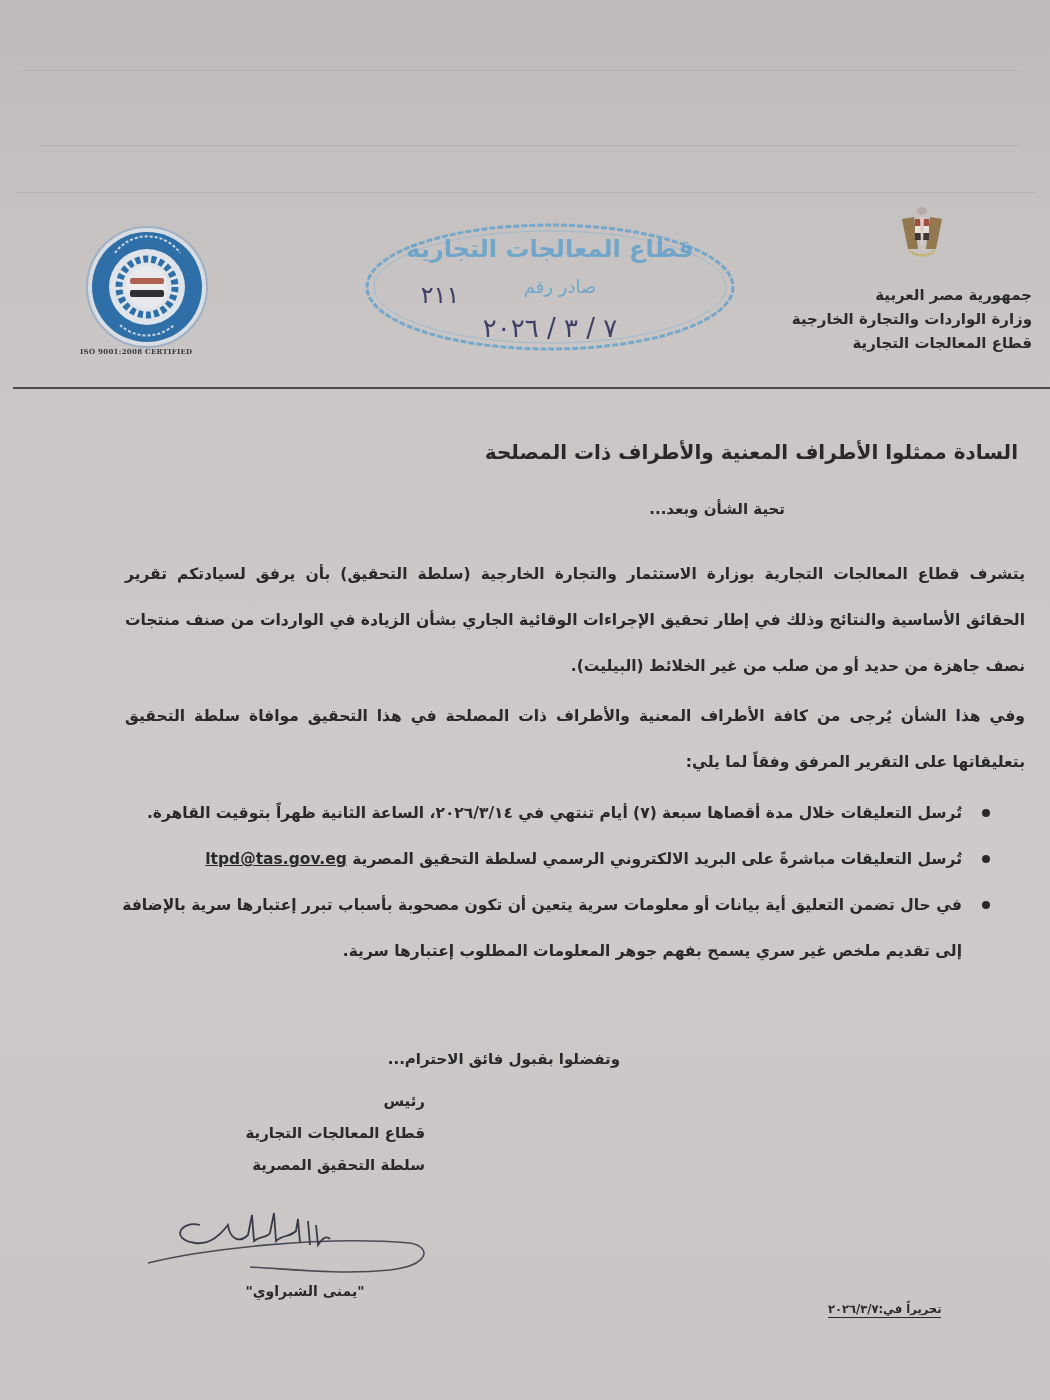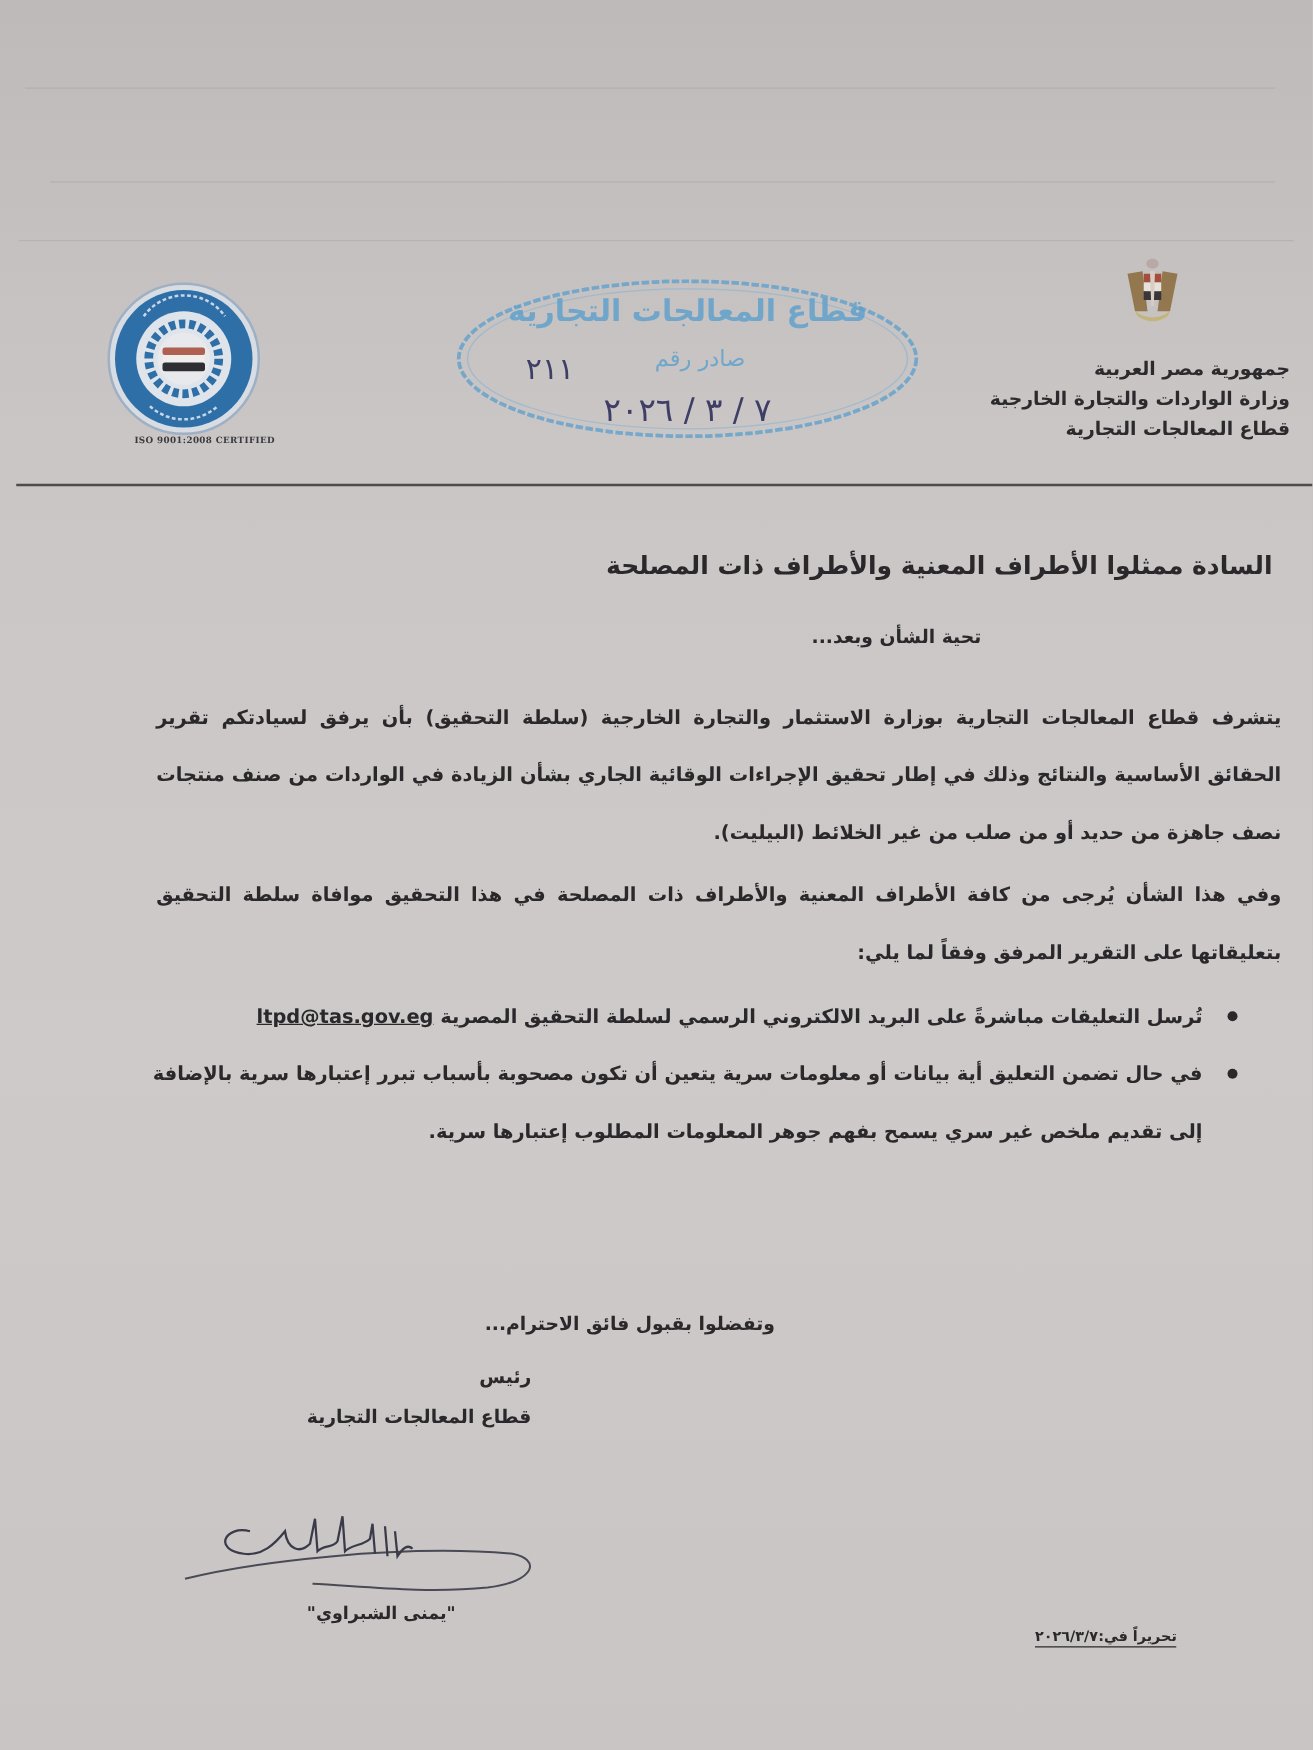--- a/index.html
+++ b/index.html
@@ -25,21 +25,21 @@
     direction: rtl; text-align: right;
     font-weight: bold; font-size: 15px; line-height: 24px; color: #2c2a2d;
   }
   .header-text div { white-space: nowrap; }
   .logo {
     position: absolute; left: 80px; top: 225px; width: 135px; height: 135px;
   }
   .iso {
     position: absolute; left: 80px; top: 347px; width: 140px;
     font-family: "DejaVu Serif", serif; font-size: 7px; font-weight: bold;
-    color: #3a3a3e; letter-spacing: 0.3px; text-align: right;
+    color: #3a3a3e; letter-spacing: 0.3px; text-align: left;
   }
   .stamp {
     position: absolute; left: 360px; top: 215px; width: 380px; height: 140px;
   }
   .divider {
     position: absolute; left: 13px; right: 0; top: 387px; height: 2px;
     background: #4d4b4e;
   }
   .rtl { direction: rtl; text-align: right; }
   .salutation {
@@ -144,35 +144,40 @@
 
   <div class="salutation rtl">السادة ممثلوا الأطراف المعنية والأطراف ذات المصلحة</div>
   <div class="greeting rtl">تحية الشأن وبعد...</div>
 
   <div class="para p1 rtl">يتشرف قطاع المعالجات التجارية بوزارة الاستثمار والتجارة الخارجية (سلطة التحقيق) بأن يرفق لسيادتكم تقرير الحقائق الأساسية والنتائج وذلك في إطار تحقيق الإجراءات الوقائية الجاري بشأن الزيادة في الواردات من صنف منتجات نصف جاهزة من حديد أو من صلب من غير الخلائط (البيليت).</div>
   <div class="para p2 rtl">وفي هذا الشأن يُرجى من كافة الأطراف المعنية والأطراف ذات المصلحة في هذا التحقيق موافاة سلطة التحقيق بتعليقاتها على التقرير المرفق وفقاً لما يلي:</div>
 
   <ul class="bullets rtl">
     <li>
       <span class="dot"></span>
+      <span>تُرسل التعليقات خلال مدة أقصاها سبعة (٧) أيام تنتهي في ٢٠٢٦/٣/١٤، الساعة الثانية ظهراً بتوقيت القاهرة.</span>
+    </li>
+    <li>
+      <span class="dot"></span>
       <span>تُرسل التعليقات مباشرةً على البريد الالكتروني الرسمي لسلطة التحقيق المصرية</span>
       <span> </span>
       <a class="email">ltpd@tas.gov.eg</a>
     </li>
     <li>
       <span class="dot"></span>
       <span>في حال تضمن التعليق أية بيانات أو معلومات سرية يتعين أن تكون مصحوبة بأسباب تبرر إعتبارها سرية بالإضافة إلى تقديم ملخص غير سري يسمح بفهم جوهر المعلومات المطلوب إعتبارها سرية.</span>
     </li>
   </ul>
 
   <div class="closing rtl">وتفضلوا بقبول فائق الاحترام...</div>
 
   <div class="sigblock">
     <div>رئيس</div>
     <div>قطاع المعالجات التجارية</div>
+    <div>سلطة التحقيق المصرية</div>
   </div>
 
   <svg class="signature" viewBox="0 0 290 85">
     <path d="M8 68 C60 55, 180 40, 270 48 C292 52, 290 70, 250 75 C200 80, 150 74, 110 72" fill="none" stroke="#4a4a55" stroke-width="1.6"></path>
     <path d="M60 30 C40 25, 30 45, 55 48 C70 50, 80 40, 88 30 C90 45, 100 48, 108 40 L112 20 L114 46 C120 40, 126 44, 130 38 L134 18 L136 46 C142 40, 150 42, 156 36 L158 24 L160 48" fill="none" stroke="#3a3a48" stroke-width="1.8"></path>
     <path d="M168 26 L170 50 M176 30 L178 50 C182 44, 186 40, 190 44" fill="none" stroke="#3a3a48" stroke-width="1.8"></path>
   </svg>
 
   <div class="signer">"يمنى الشبراوي"</div>
 

